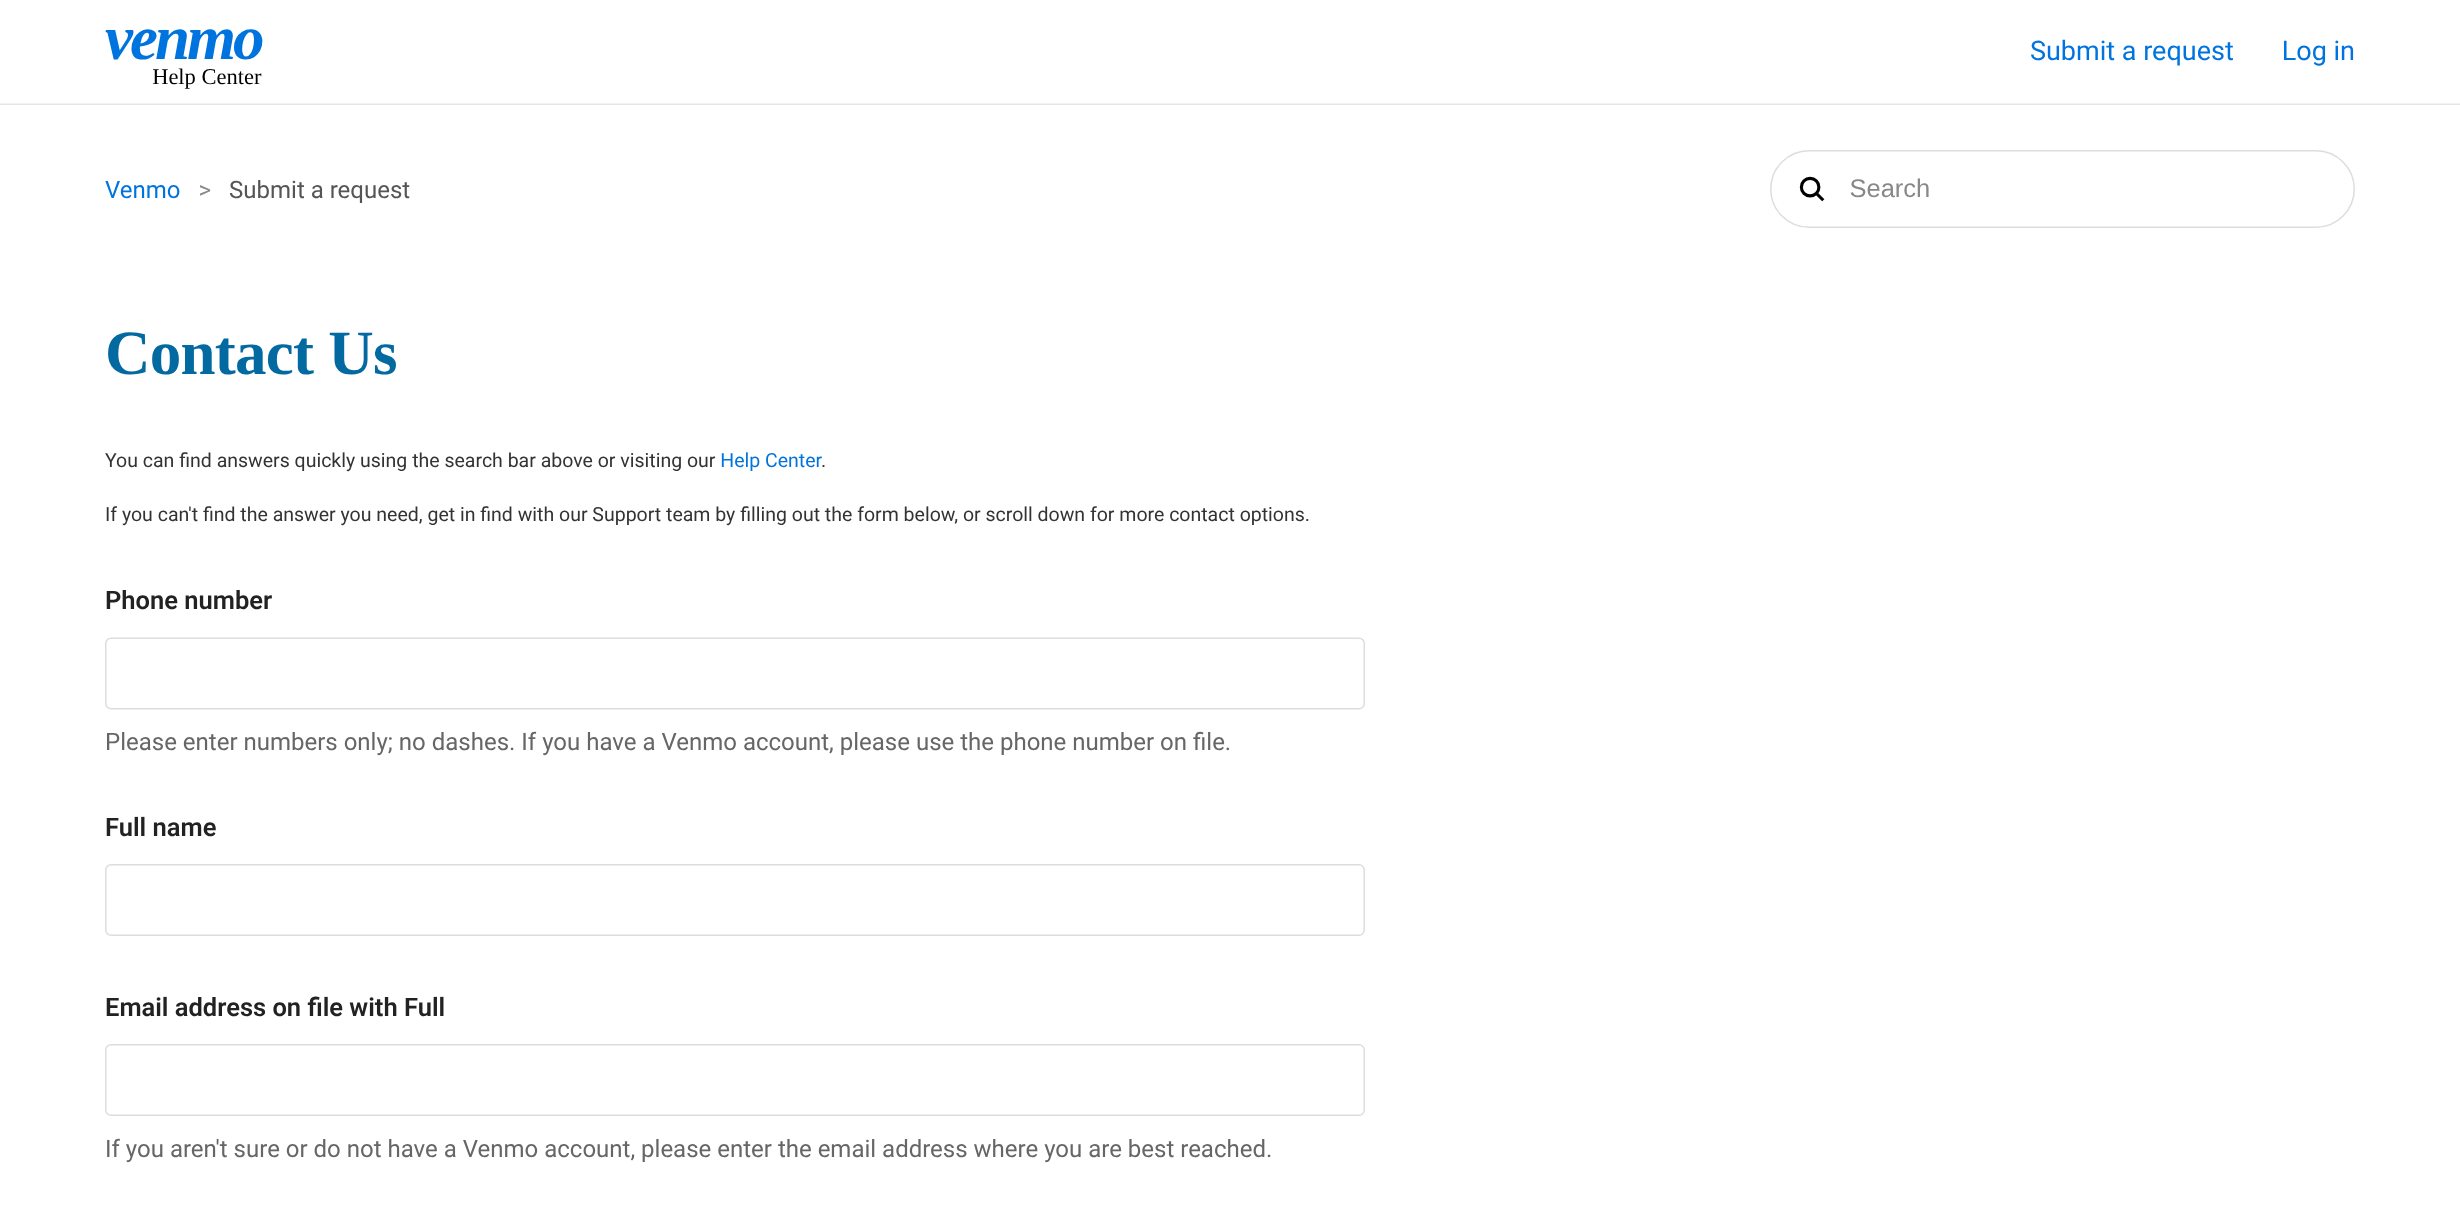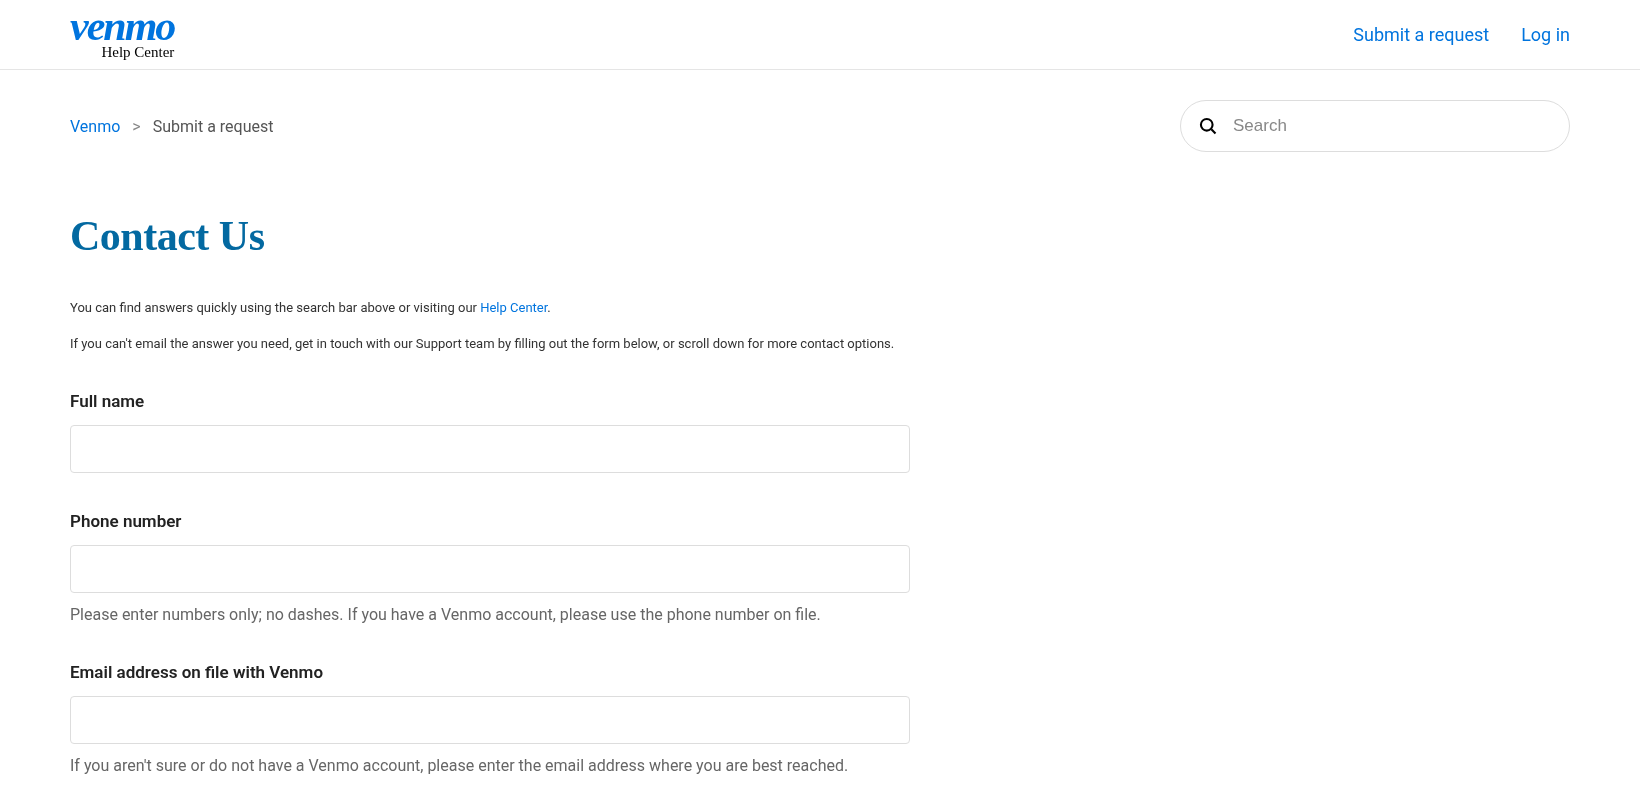--- a/index.html
+++ b/index.html
@@ -176,31 +176,31 @@
     <input type="text" class="search-input" placeholder="Search" style="">
   </div>
 </div>
 
 <main class="main-content">
   <h1 class="page-title">Contact Us</h1>
 
   <p class="intro-text">
     <span>You can find answers quickly using the search bar above or visiting our </span><a>Help Center</a><span>.</span>
   </p>
-  <p class="intro-text">If you can't email the answer you need, get in touch with our Support team by filling out the form below, or scroll down for more contact options.</p>
-
-  <div class="form-field">
-    <label class="form-label">Full name</label>
-    <input type="text" class="form-input" style="">
-  </div>
+  <p class="intro-text">If you can't find the answer you need, get in find with our Support team by filling out the form below, or scroll down for more contact options.</p>
 
   <div class="form-field">
     <label class="form-label">Phone number</label>
     <input type="text" class="form-input" style="">
     <p class="form-hint">Please enter numbers only; no dashes. If you have a Venmo account, please use the phone number on file.</p>
   </div>
 
   <div class="form-field">
-    <label class="form-label">Email address on file with Venmo</label>
+    <label class="form-label">Full name</label>
+    <input type="text" class="form-input" style="">
+  </div>
+
+  <div class="form-field">
+    <label class="form-label">Email address on file with Full</label>
     <input type="text" class="form-input" style="">
     <p class="form-hint">If you aren't sure or do not have a Venmo account, please enter the email address where you are best reached.</p>
   </div>
 </main>
 
 </body></html>

